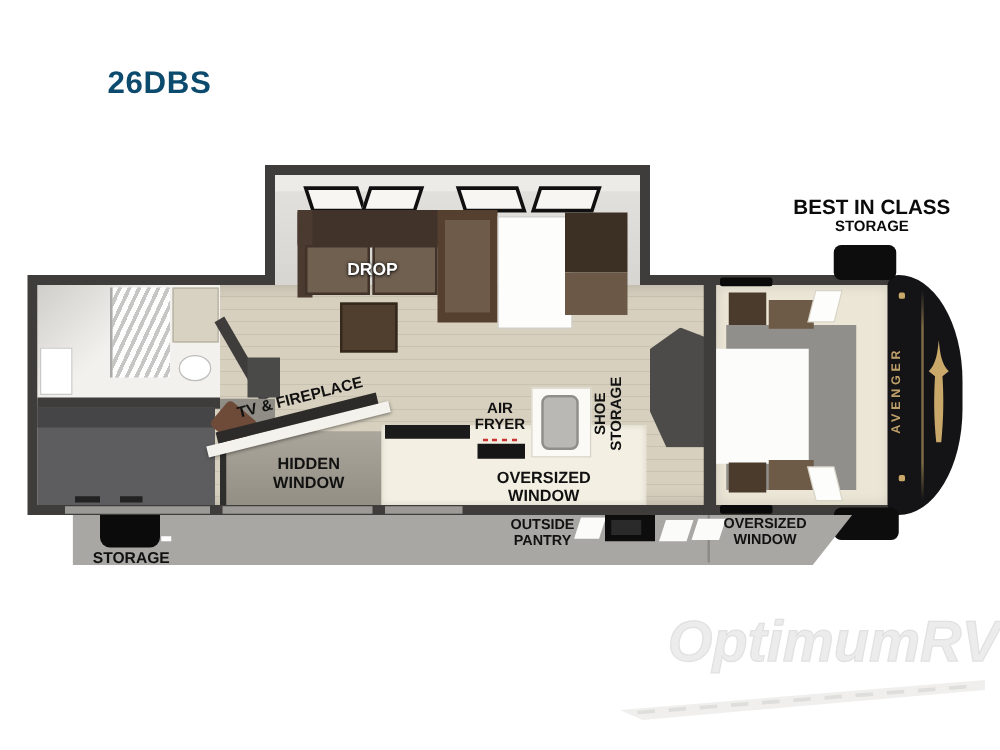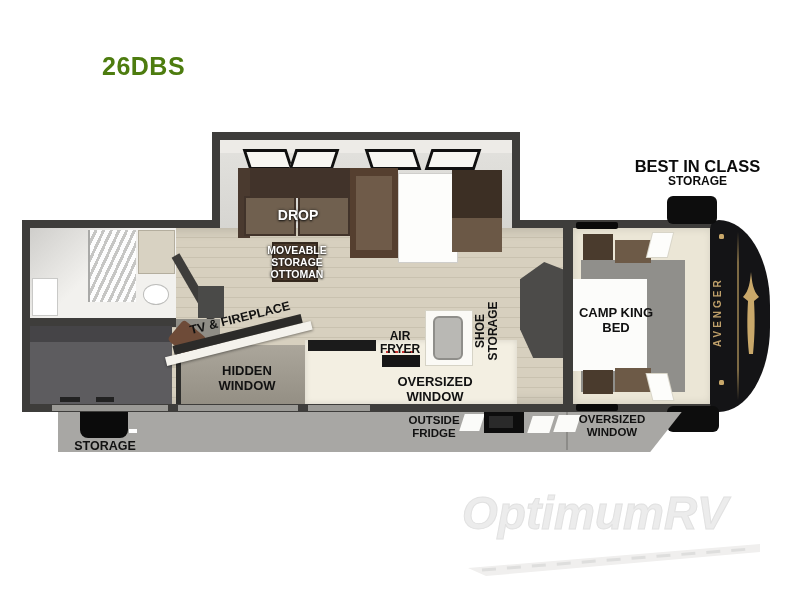--- a/index.html
+++ b/index.html
@@ -3,21 +3,21 @@
 <meta charset="utf-8">
 <style>
   html,body{margin:0;padding:0;background:#fff;}
   .canvas{position:relative;width:800px;height:600px;background:#fff;overflow:hidden;
           font-family:"Liberation Sans",sans-serif;}
   .abs{position:absolute;}
   .lbl{position:absolute;font-weight:bold;color:#111;text-align:center;line-height:1.12;}
   .lbl.white{color:#fff;text-shadow:0 0 3px rgba(30,30,30,.9),0 1px 2px rgba(0,0,0,.8);}
 
   
-  .model{left:86px;top:52px;font-size:25px;font-weight:600;color:#4d7c0f;letter-spacing:.5px;margin-left:16px;}
+  .model{left:86px;top:52px;font-size:25px;font-weight:600;color:#0c4a6e;letter-spacing:.5px;}
 
   
   .callout{left:600px;top:158px;width:195px;text-align:center;color:#0b0b0b;}
   .callout .c1{font-size:16.5px;font-weight:800;line-height:1.05;text-align:center;}
   .callout .c2{font-size:12px;font-weight:800;line-height:1.05;}
   .callout .c3{font-size:12px;font-weight:800;line-height:1.05;}
 
   
   .main-body{left:22px;top:220px;width:692px;height:192px;background:#3e3d3b;}
   .slide-out{left:212px;top:132px;width:308px;height:96px;background:#3e3d3b;}
@@ -81,21 +81,21 @@
             transform:rotate(40deg);border-radius:4px;}
   .pantry-lbl{left:203px;top:364px;width:88px;font-size:13px;}
 
   
   .counter{left:305px;top:340px;width:212px;height:64px;background:#f3efe2;
            box-shadow:inset 0 0 6px rgba(0,0,0,.12);}
   .cooktop{left:308px;top:340px;width:68px;height:11px;background:#1b1b1b;}
   .airfryer{left:382px;top:355px;width:38px;height:12px;background:#161616;}
   .af-ticks{left:386px;top:351px;width:30px;height:2px;
             background:repeating-linear-gradient(90deg,#c33 0 4px,transparent 4px 8px);}
-  .af-lbl{left:372px;top:330px;width:56px;font-size:12px;}
+  .af-lbl{left:372px;top:320px;width:56px;font-size:12px;}
   .sink-cab{left:425px;top:310px;width:48px;height:56px;background:#fbfaf6;
             border:1px solid #d6d3c6;box-sizing:border-box;}
   .sink{left:433px;top:316px;width:30px;height:44px;background:#b9b8b4;
         border:2px solid #8f8e8a;border-radius:6px;box-sizing:border-box;}
   .shoe-lbl{left:451px;top:300px;width:72px;height:62px;font-size:12px;
             display:flex;align-items:center;justify-content:center;transform:rotate(-90deg);}
   .okw-lbl{left:385px;top:375px;width:100px;font-size:13px;}
   .steps{left:520px;top:262px;width:44px;height:96px;background:#4c4b49;
          clip-path:polygon(0 18%,55% 0,100% 8%,100% 100%,30% 100%,0 70%);}
 
@@ -132,21 +132,21 @@
                 border-radius:0 0 8px 8px;}
   .storage-dash{left:129px;top:429px;width:8px;height:4px;background:#fff;}
   .storage-lbl{left:70px;top:439px;width:70px;font-size:12.5px;}
   .of-lbl{left:398px;top:414px;width:72px;font-size:11.5px;}
   .skw{position:absolute;background:#fbfbf9;transform:skewX(-18deg);}
   .fridge{left:484px;top:412px;width:40px;height:21px;background:#0d0d0d;}
   .fridge-in{left:489px;top:416px;width:24px;height:12px;background:#2a2a2a;}
   .ow2-lbl{left:572px;top:413px;width:80px;font-size:11.5px;}
 
   
-  .wm{left:462px;top:486px;width:310px;height:90px;pointer-events:none;}
+  .wm{left:490px;top:486px;width:310px;height:90px;pointer-events:none;text-align:right;}
   .wm-text{position:absolute;left:0;top:0;width:310px;font-size:46px;font-weight:800;
            font-style:italic;color:#ececec;-webkit-text-stroke:1px #e1e1e1;letter-spacing:0;}
   .wm-road{position:absolute;left:6px;top:56px;width:292px;height:34px;}
 </style>
 </head>
 <body>
 
 <div class="canvas">
 
   <div class="abs model">26DBS</div>
@@ -173,21 +173,20 @@
   <div class="abs sofa-arm"></div>
   <div class="seat" style="left:244px;"></div>
   <div class="seat" style="left:298px;"></div>
   <div class="abs chaise"></div>
   <div class="abs chaise-in"></div>
   <div class="abs slide-table"></div>
   <div class="abs wardrobe-top"></div>
   <div class="abs wardrobe-bot"></div>
   <div class="lbl white sofa-lbl">DROP</div>
   <div class="abs ottoman"></div>
-  <div class="lbl white ottoman-lbl">MOVEABLE STORAGE OTTOMAN</div>
 
   <div class="abs bath"></div>
   <div class="abs shower"></div>
   <div class="abs bath-cab"></div>
   <div class="abs vanity"></div>
   <div class="abs toilet"></div>
   <div class="abs bath-wall"></div>
   <div class="abs angle-wall"></div>
   <div class="abs hall"></div>
   <div class="abs entry"></div>
@@ -224,40 +223,39 @@
   <div class="bwin" style="left:576px;top:222px;"></div>
   <div class="bwin" style="left:576px;top:404px;"></div>
   <div class="abs bed-base"></div>
   <div class="abs bed-sheet"></div>
   <div class="bb" style="left:583px;top:234px;width:30px;height:26px;background:#4a3b2d;"></div>
   <div class="bb" style="left:615px;top:240px;width:36px;height:23px;background:#6d5a47;"></div>
   <div class="bb" style="left:583px;top:370px;width:30px;height:24px;background:#4a3b2d;"></div>
   <div class="bb" style="left:615px;top:368px;width:36px;height:24px;background:#6d5a47;"></div>
   <div class="wd" style="left:650px;top:233px;height:24px;transform:skewX(-14deg);"></div>
   <div class="wd" style="left:650px;top:374px;height:26px;transform:skewX(14deg);"></div>
-  <div class="lbl bed-lbl">CAMP KING BED</div>
 
   <div class="abs cap"></div>
   <div class="abs cap-seam"></div>
   <div class="abs avenger">AVENGER</div>
   <svg class="abs eagle" viewBox="0 0 18 82">
     <path d="M9,0 C10,10 11,19 17,25 L12,29 C13,46 13,62 11,82 L7,82 C5,62 5,46 6,29 L1,25 C7,19 8,10 9,0 Z" fill="#c9a86a"></path>
   </svg>
   <div class="cap-dot" style="left:719px;top:234px;"></div>
   <div class="cap-dot" style="left:719px;top:380px;"></div>
 
   <div class="pass" style="left:667px;top:196px;width:50px;height:28px;"></div>
   <div class="pass" style="left:667px;top:406px;width:52px;height:26px;"></div>
 
   <div class="abs skirt"></div>
   <div class="abs skirt-div"></div>
   <div class="abs storage-door"></div>
   <div class="abs storage-dash"></div>
   <div class="lbl storage-lbl">STORAGE</div>
-  <div class="lbl of-lbl">OUTSIDE FRIDGE</div>
+  <div class="lbl of-lbl">OUTSIDE PANTRY</div>
   <div class="skw" style="left:462px;top:414px;width:20px;height:17px;"></div>
   <div class="abs fridge"></div>
   <div class="abs fridge-in"></div>
   <div class="skw" style="left:530px;top:416px;width:22px;height:17px;"></div>
   <div class="skw" style="left:556px;top:415px;width:22px;height:17px;"></div>
   <div class="lbl ow2-lbl">OVERSIZED WINDOW</div>
 
   <div class="abs wm">
     <div class="wm-text">OptimumRV</div>
     <svg class="wm-road" viewBox="0 0 292 34">

